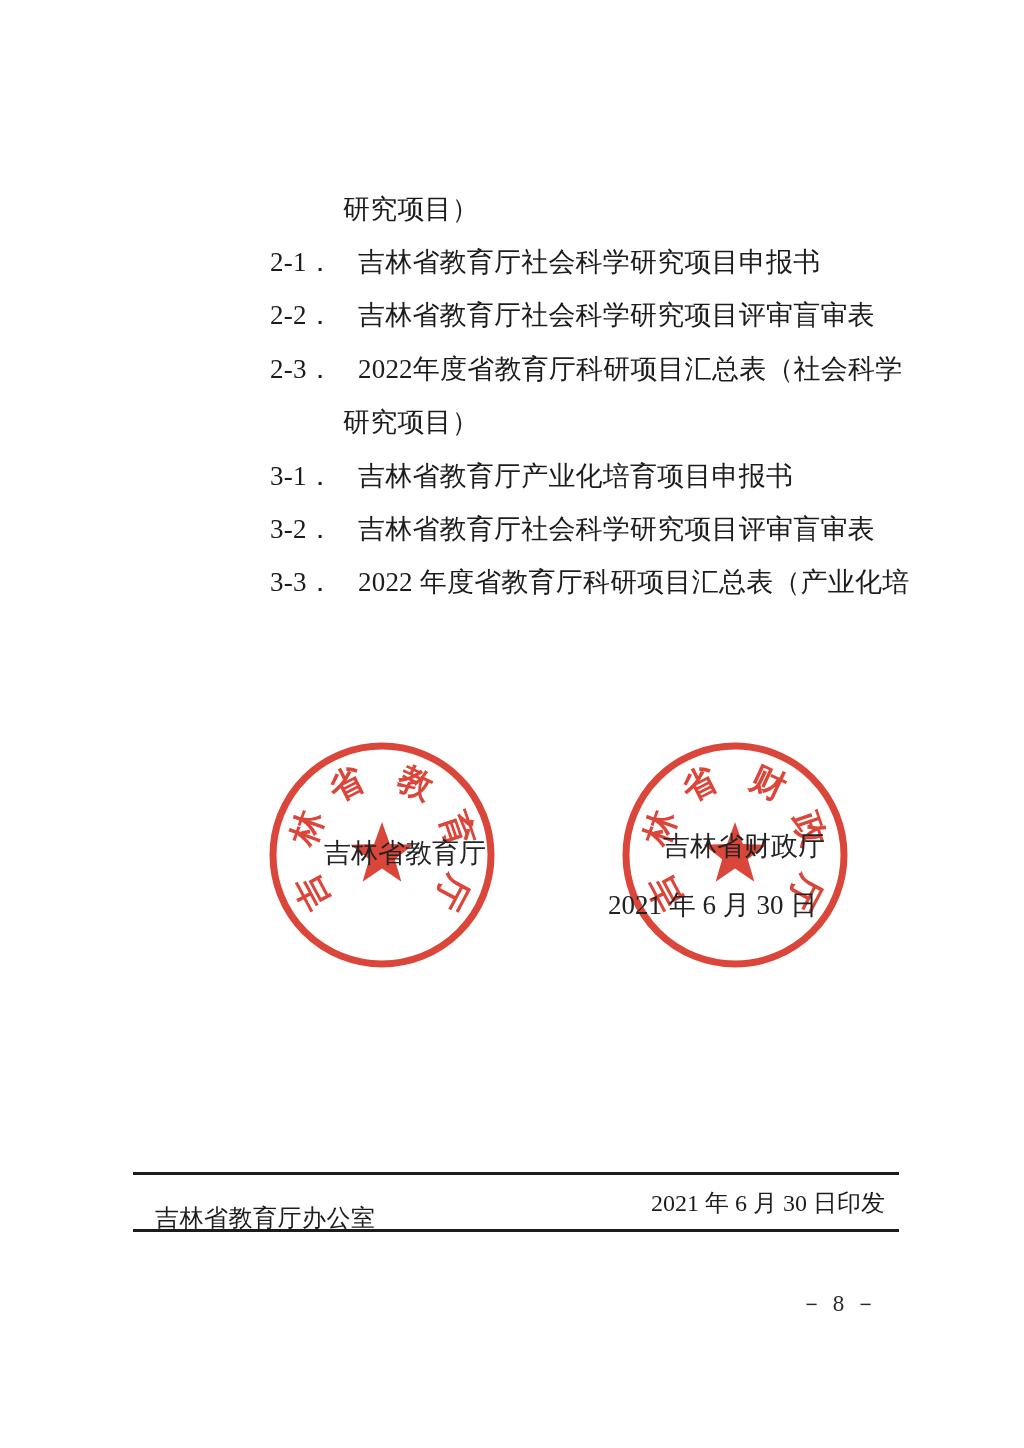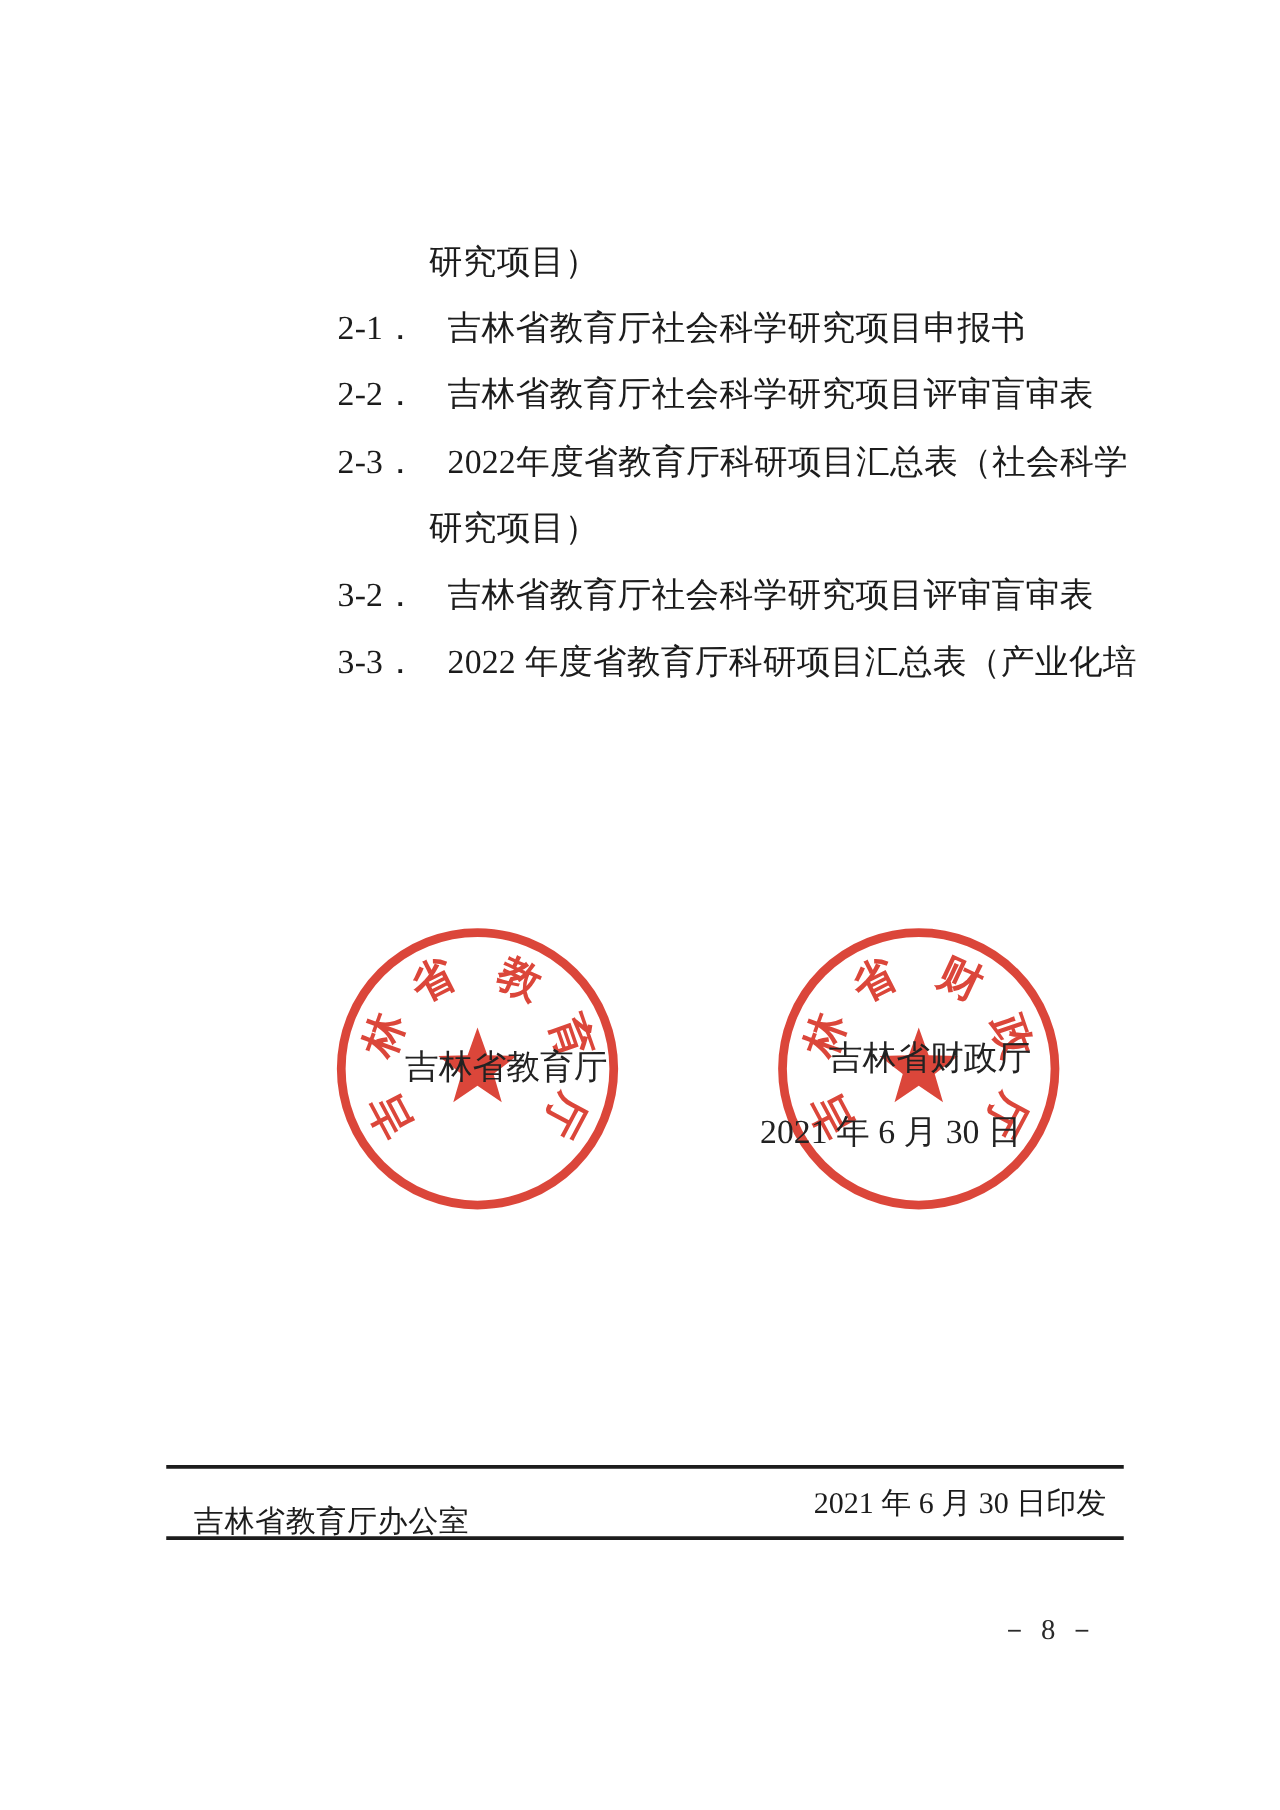--- a/index.html
+++ b/index.html
@@ -133,20 +133,24 @@
       <div class="doc-line">
         <span class="num">2-2．</span>
         <span>吉林省教育厅社会科学研究项目评审盲审表</span>
       </div>
       <div class="doc-line">
         <span class="num">2-3．</span>
         <span>2022年度省教育厅科研项目汇总表（社会科学</span>
       </div>
       <div class="doc-line indent">
         <span>研究项目）</span>
+      </div>
+      <div class="doc-line">
+        <span class="num">3-1．</span>
+        <span>吉林省教育厅产业化培育项目申报书</span>
       </div>
       <div class="doc-line">
         <span class="num">3-2．</span>
         <span>吉林省教育厅社会科学研究项目评审盲审表</span>
       </div>
       <div class="doc-line">
         <span class="num">3-3．</span>
         <span>2022 年度省教育厅科研项目汇总表（产业化培</span>
       </div>
     </div>

